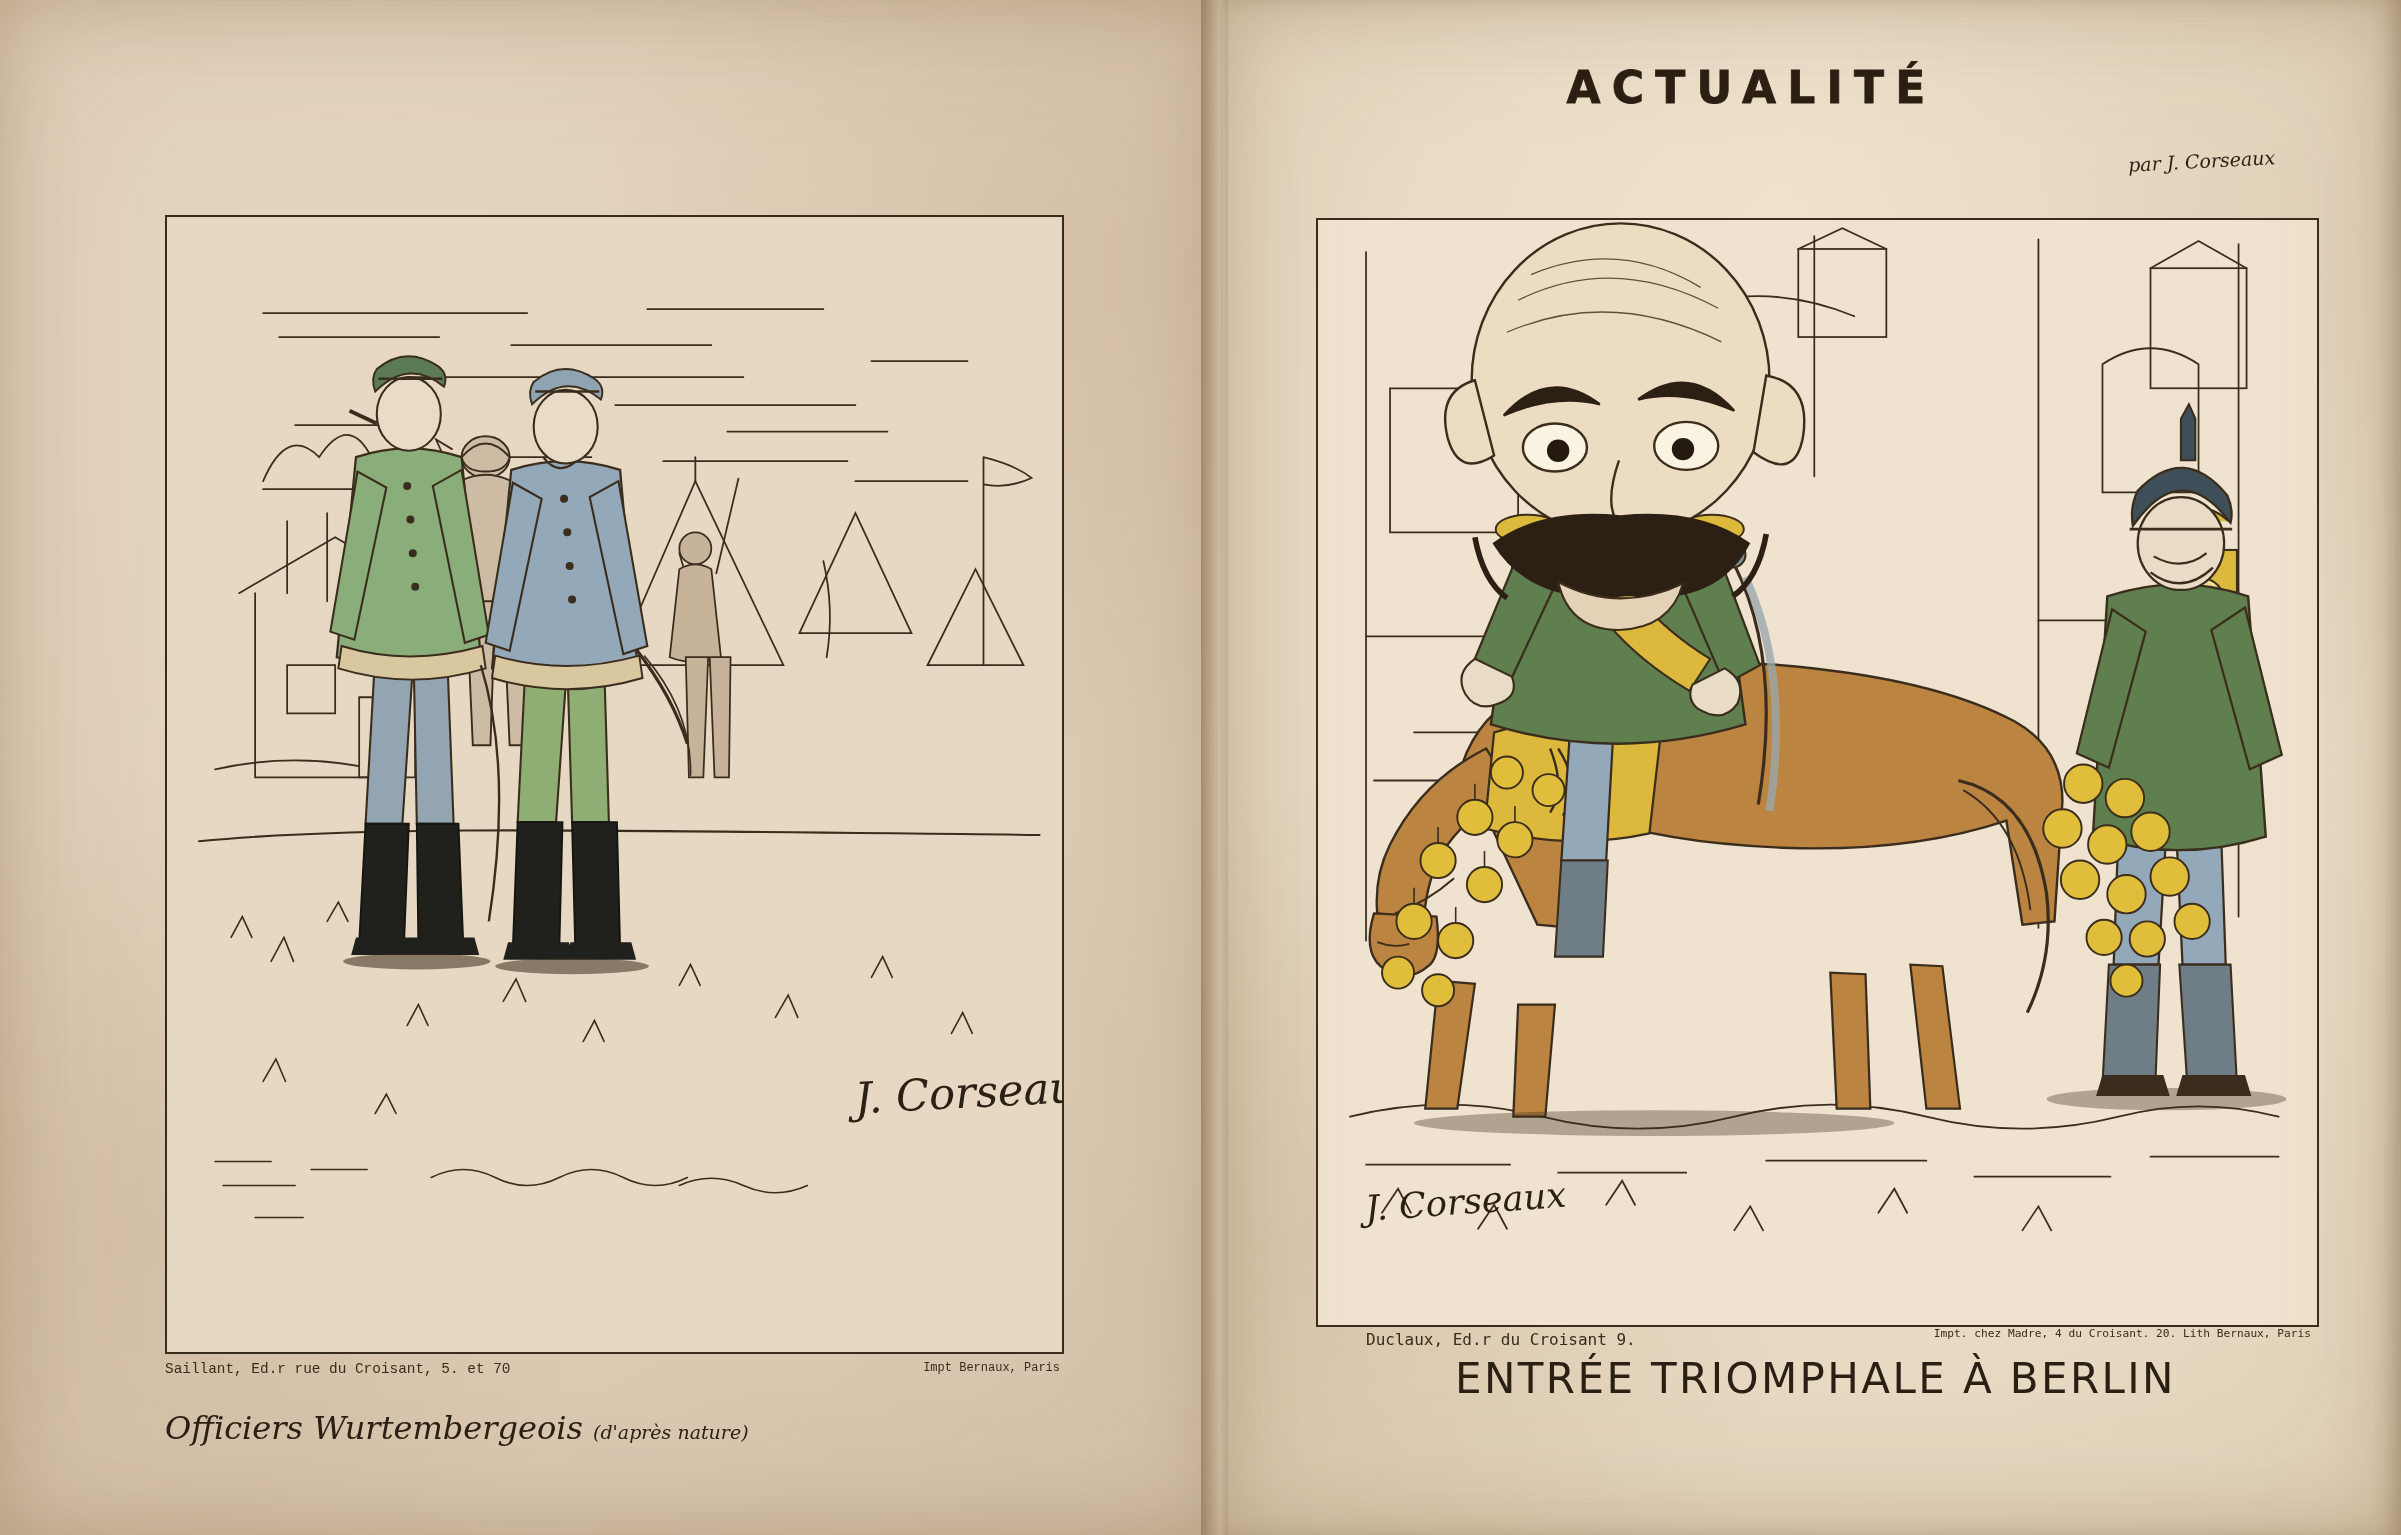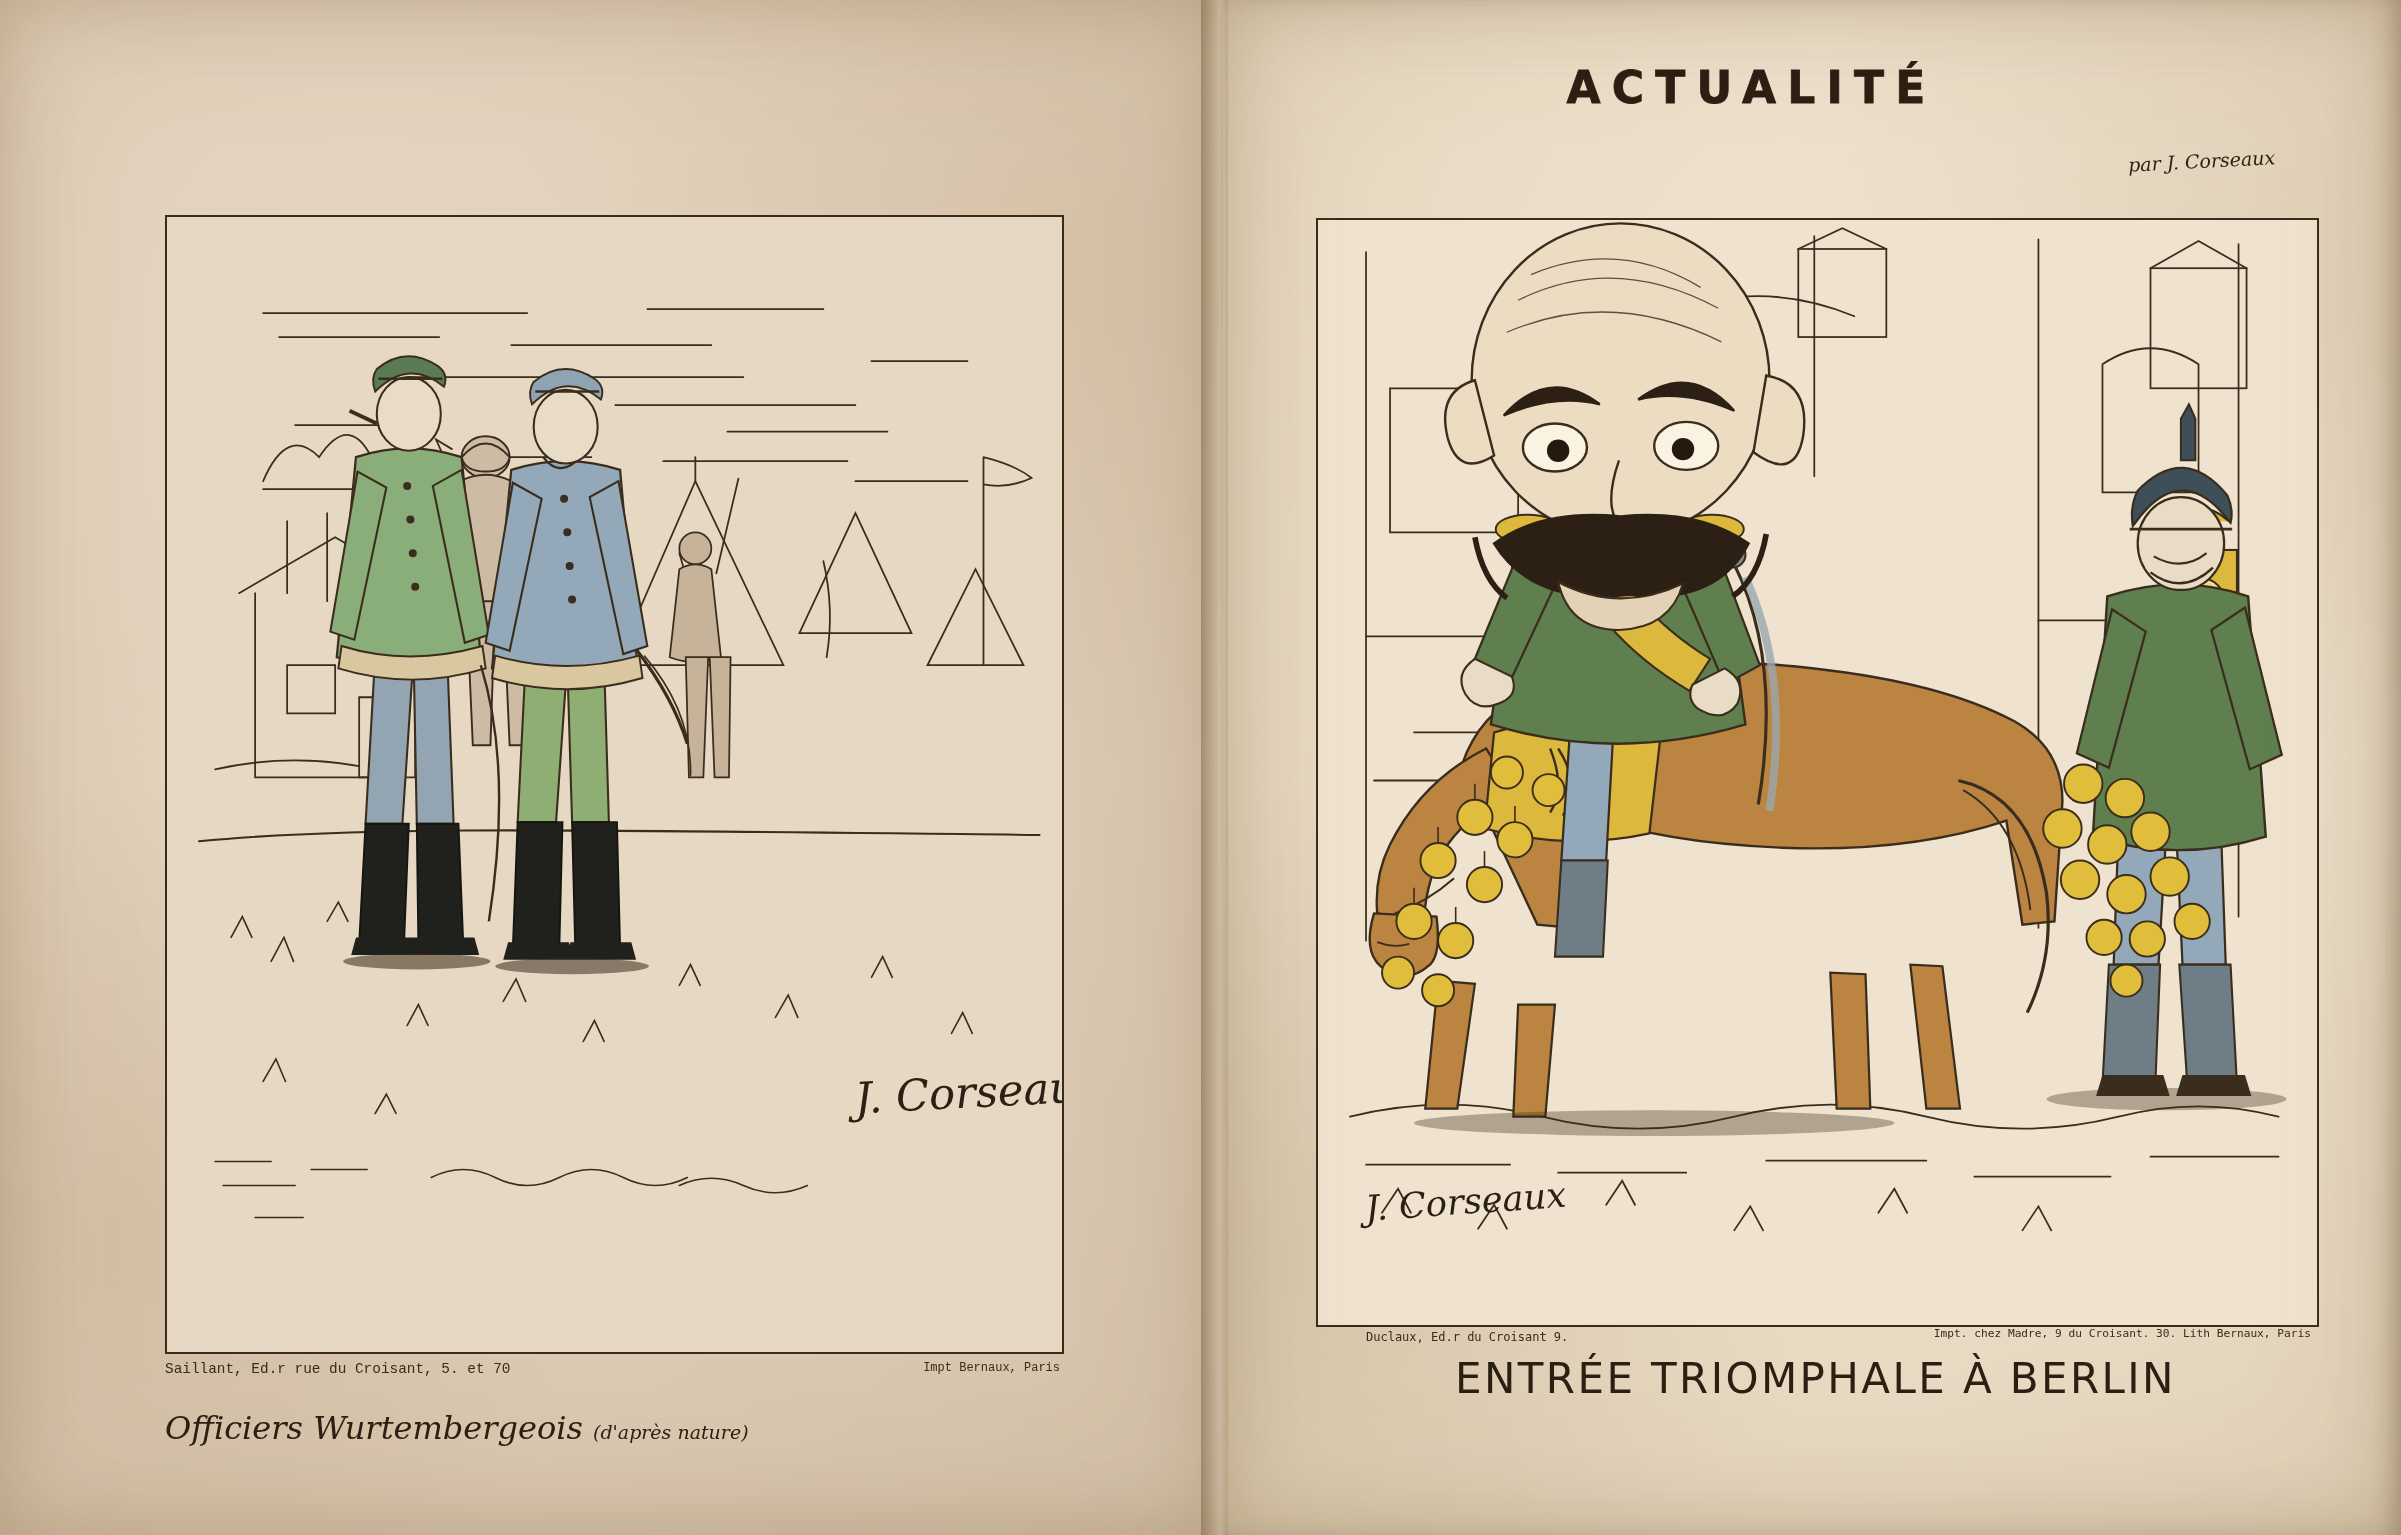--- a/index.html
+++ b/index.html
@@ -44,21 +44,21 @@
 
   
   .r-title{position:absolute;left:48px;top:62px;width:961px;text-align:center;
      font-family:"DejaVu Sans",sans-serif;font-weight:bold;font-size:44px;letter-spacing:11.2px;
      color:#2a1f13;-webkit-text-stroke:0.8px #2a1f13;}
   .r-title-by{position:absolute;left:905px;top:150px;font-family:"DejaVu Serif",serif;
      font-style:italic;font-size:19px;color:#2a1f13;transform:rotate(-3deg);}
   .frame-r{position:absolute;left:93px;top:218px;width:999px;height:1105px;
      border:2.4px solid #3a2c1c;overflow:hidden;background:#efe3cf;}
   .r-credit-l{position:absolute;left:96px;top:1330px;font-family:"DejaVu Sans Mono",monospace;
-     font-size:12px;color:#3a2c1c;padding-left:47px;}
+     font-size:16px;color:#3a2c1c;padding-left:47px;}
   .r-credit-r{position:absolute;right:90px;top:1327px;font-family:"DejaVu Sans Mono",monospace;
      font-size:11.2px;color:#3a2c1c;text-align:right;line-height:1.25;}
   .r-cap1{position:absolute;left:93px;top:1354px;width:999px;text-align:center;
      font-family:"DejaVu Sans",sans-serif;font-size:42px;letter-spacing:2.4px;color:#2a1f13;}
   .r-cap2{position:absolute;left:93px;top:1418px;width:999px;text-align:center;
      font-family:"DejaVu Serif",serif;font-style:italic;font-size:35px;color:#2a1f13;}
 
   svg{display:block;}
 </style>
 </head>
@@ -369,21 +369,21 @@
         <g fill="#3b2d1d" opacity=".35">
           <ellipse cx="420" cy="1128" rx="300" ry="16"></ellipse>
           <ellipse cx="1060" cy="1098" rx="150" ry="14"></ellipse>
         </g>
 
         <text x="60" y="1250" font-family="DejaVu Serif" font-style="italic" font-size="44" fill="#2a1f13" transform="rotate(-4 60 1250)">J. Corseaux</text>
       </svg>
     </div>
 
     <div class="r-credit-l">Duclaux, Ed.r du Croisant 9.</div>
-    <div class="r-credit-r">Impt. chez Madre, 9 du Croisant. 30.
+    <div class="r-credit-r">Impt. chez Madre, 4 du Croisant. 20.
 Lith Bernaux, Paris</div>
 
     <div class="r-cap1">ENTRÉE TRIOMPHALE À BERLIN</div>
 
     <div class="edge-stain"></div>
   </div>
 
   <div class="gutter"></div>
 </div>
 

